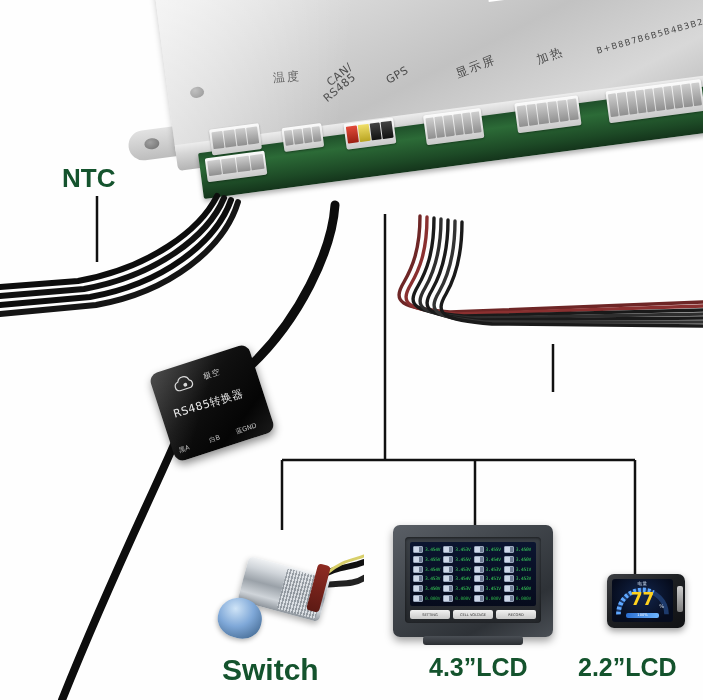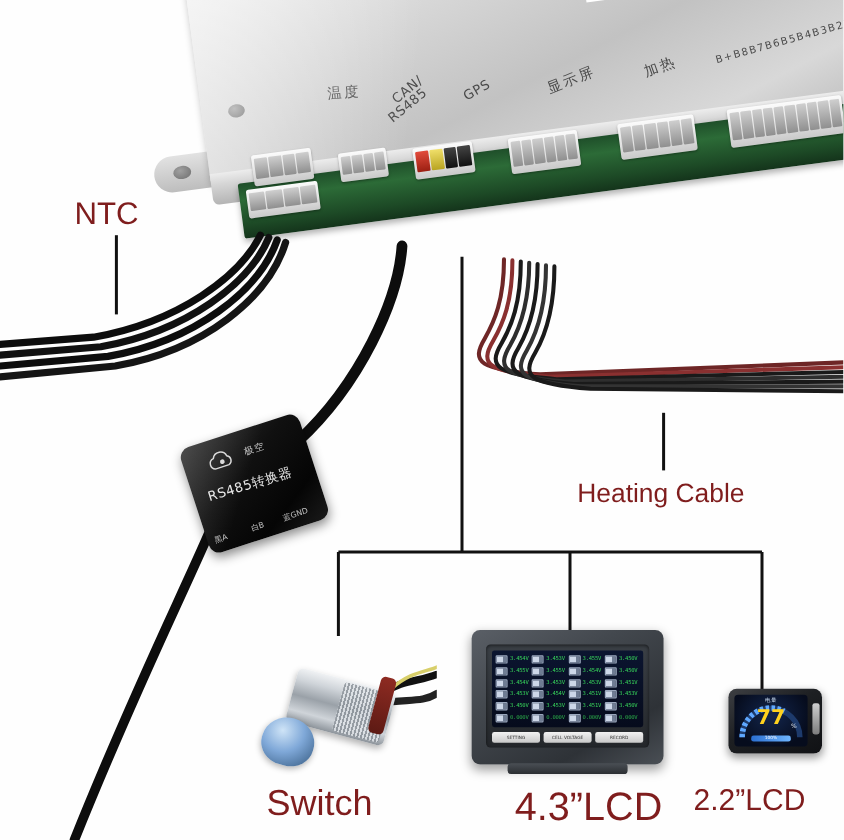--- a/index.html
+++ b/index.html
@@ -58,21 +58,21 @@
   .silk.cn{font-size:12px;letter-spacing:2px;}
   .silk.tiny{font-size:8.5px;letter-spacing:1.2px;}
 
   
   .conn{position:absolute;background:linear-gradient(180deg,#fbfbfb,#e3e3e3 55%,#c9c9c9);
     border-radius:2px;box-shadow:0 1px 2px rgba(0,0,0,.35);}
   .conn .pins{position:absolute;left:2px;right:2px;top:3px;bottom:6px;display:flex;gap:1px;}
   .conn .pin{flex:1;background:linear-gradient(180deg,#cfcfcf,#8f8f8f);border-radius:1px;}
 
   
-  .caption{position:absolute;font-weight:normal;color:#7f1d1d;font-family:"Liberation Sans",sans-serif;}
+  .caption{position:absolute;font-weight:bold;color:#14532d;font-family:"Liberation Sans",sans-serif;}
 
   
   .rs485{
     position:absolute;left:160px;top:357px;width:104px;height:92px;
     transform:rotate(-18deg);
     background:linear-gradient(145deg,#2b2b2b 0%,#101010 40%,#050505 75%,#1a1a1a 100%);
     border-radius:9px;box-shadow:0 4px 9px rgba(0,0,0,.45);
   }
   .rs485:after{content:"";position:absolute;inset:0;border-radius:9px;
     background:linear-gradient(125deg,rgba(255,255,255,.16),rgba(255,255,255,0) 45%);}
@@ -291,21 +291,20 @@
     <line x1="97" y1="196" x2="97" y2="262" stroke="#111" stroke-width="2.5"></line>
 
     <line x1="385" y1="214" x2="385" y2="460" stroke="#111" stroke-width="2.5"></line>
     <line x1="282" y1="460" x2="635" y2="460" stroke="#111" stroke-width="2.5"></line>
     <line x1="282" y1="460" x2="282" y2="530" stroke="#111" stroke-width="2.5"></line>
     <line x1="475" y1="460" x2="475" y2="525" stroke="#111" stroke-width="2.5"></line>
     <line x1="635" y1="460" x2="635" y2="575" stroke="#111" stroke-width="2.5"></line>
   </svg>
 
   <div class="caption" style="left:62px;top:163px;font-size:26px;">NTC</div>
-  <div class="caption" style="left:481px;top:398px;font-size:22px;">Heating Cable</div>
 
   <div class="rs485">
     <svg class="rs-logo" viewBox="0 0 40 24">
       <path d="M10,18 a6,6 0 0 1 0.5,-11.8 a8,8 0 0 1 15.2,1.6 a5.5,5.5 0 0 1 -0.7,10.2 z" fill="none" stroke="#d7d7d7" stroke-width="1.6"></path>
       <circle cx="19" cy="12.5" r="2.6" fill="#d7d7d7"></circle>
     </svg>
     <div class="rs-brand">极空</div>
     <div class="rs-model">RS485转换器</div>
     <div class="rs-term" style="left:6px;">黑A</div>
     <div class="rs-term" style="left:38px;">白B</div>
@@ -444,16 +443,16 @@
       <div class="gauge-num">77</div>
       <div class="gauge-unit">%</div>
       <div class="gauge-bar">
         <span>100%</span>
       </div>
     </div>
     <div class="lcd25-side"></div>
   </div>
 
   <div class="caption" style="left:222px;top:653px;font-size:30px;">Switch</div>
-  <div class="caption" style="left:429px;top:653px;font-size:33px;">4.3”LCD</div>
+  <div class="caption" style="left:429px;top:653px;font-size:25px;">4.3”LCD</div>
   <div class="caption" style="left:578px;top:653px;font-size:25px;">2.2”LCD</div>
 
 </div>
 
 </body></html>

